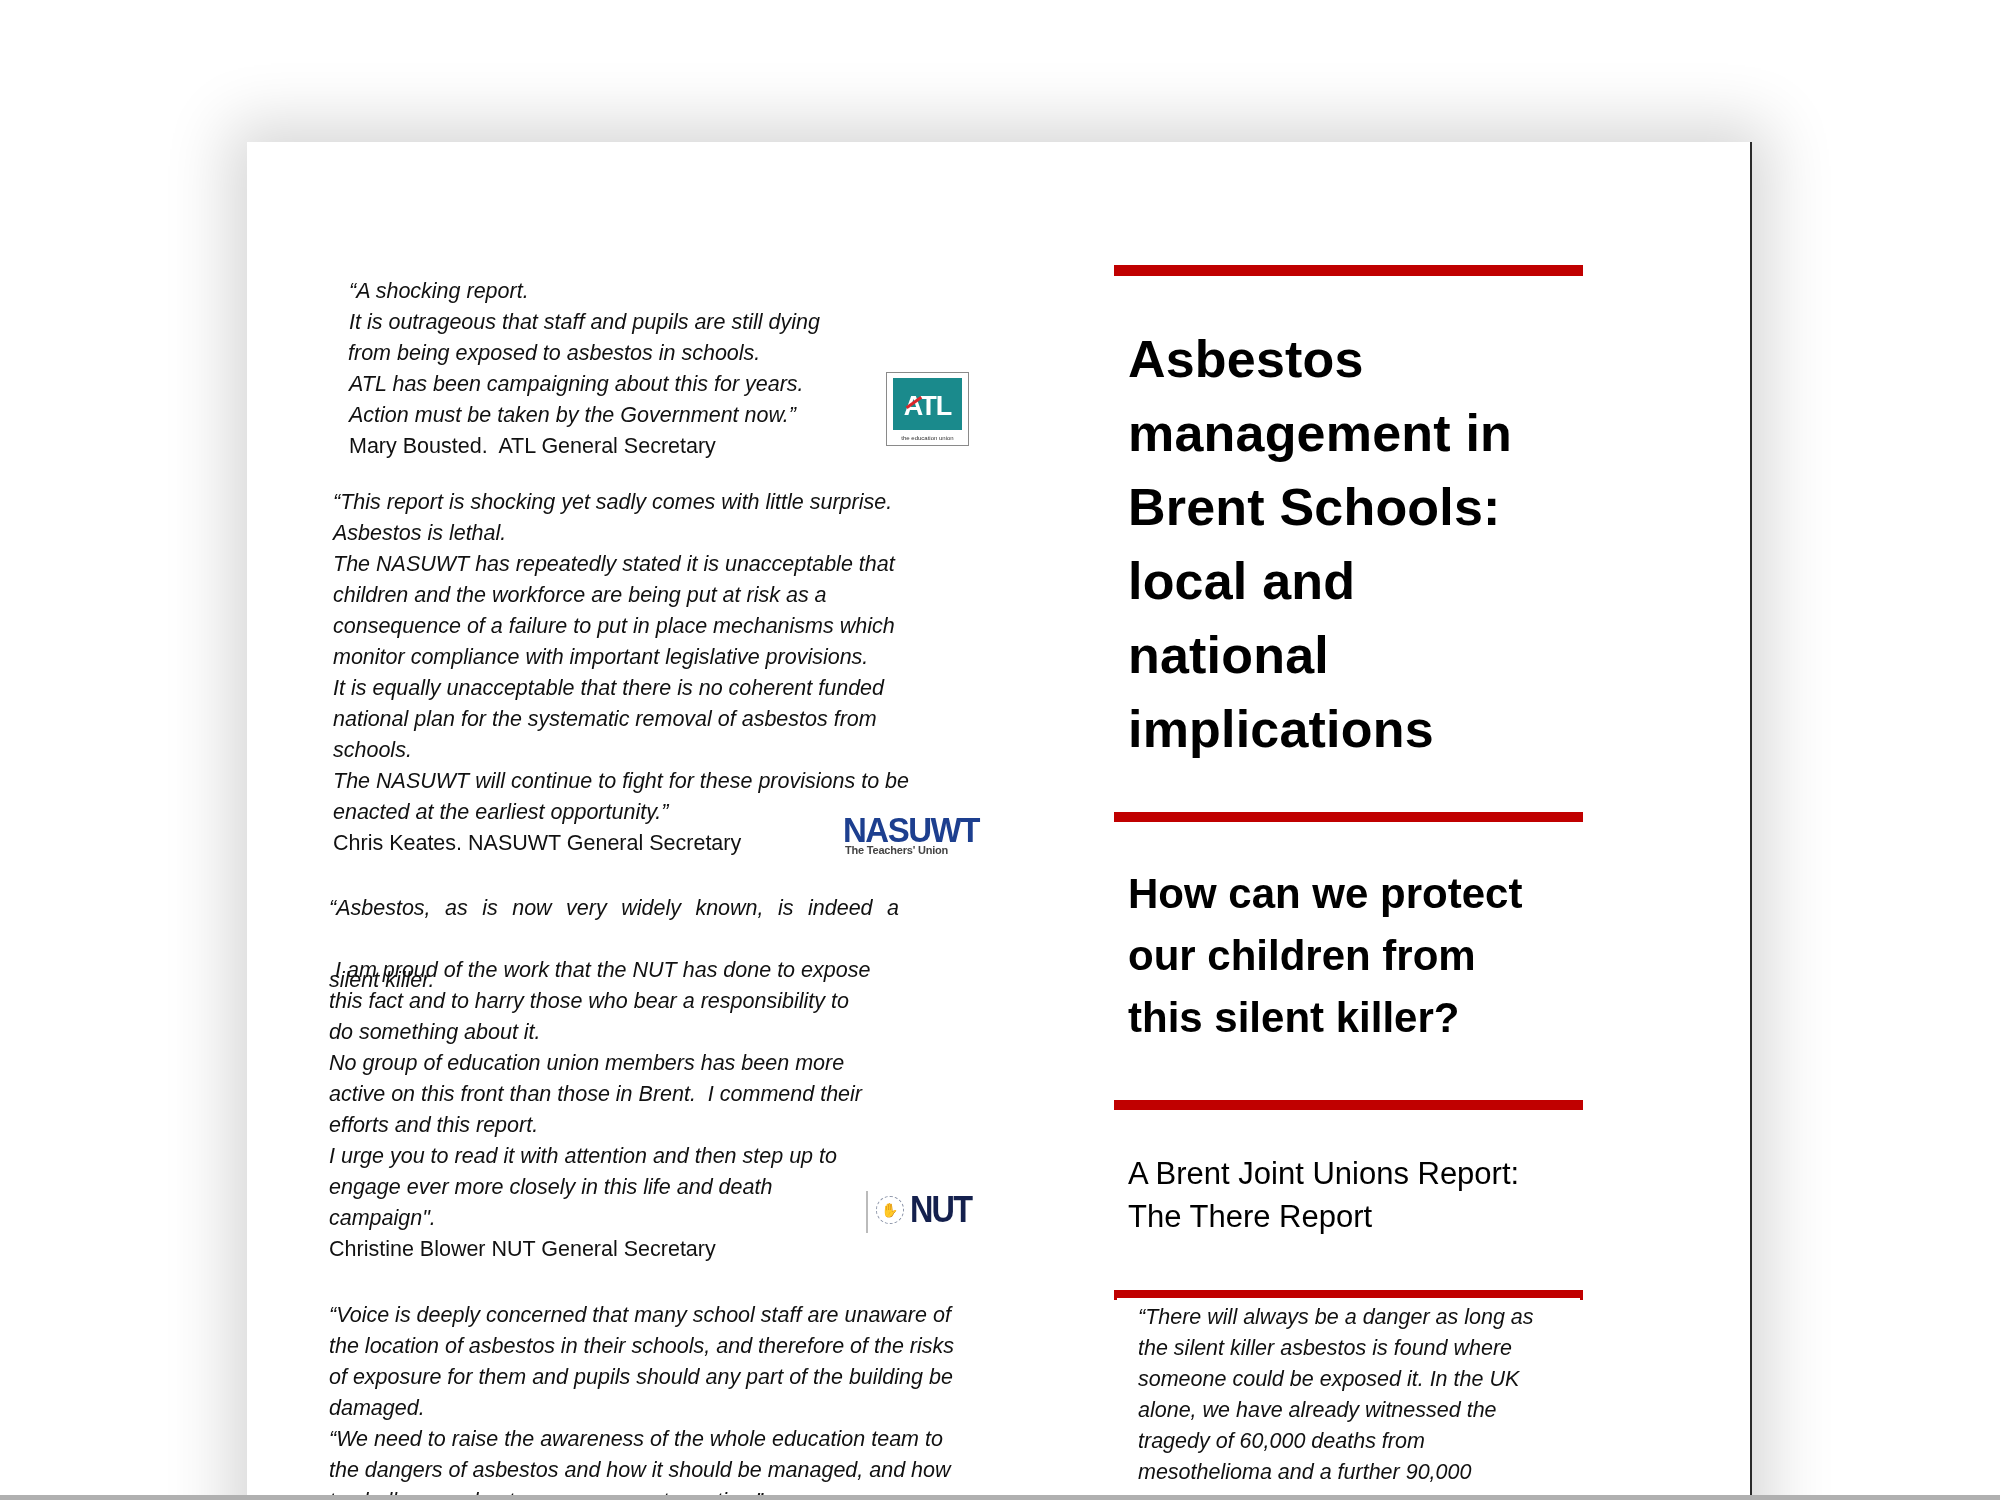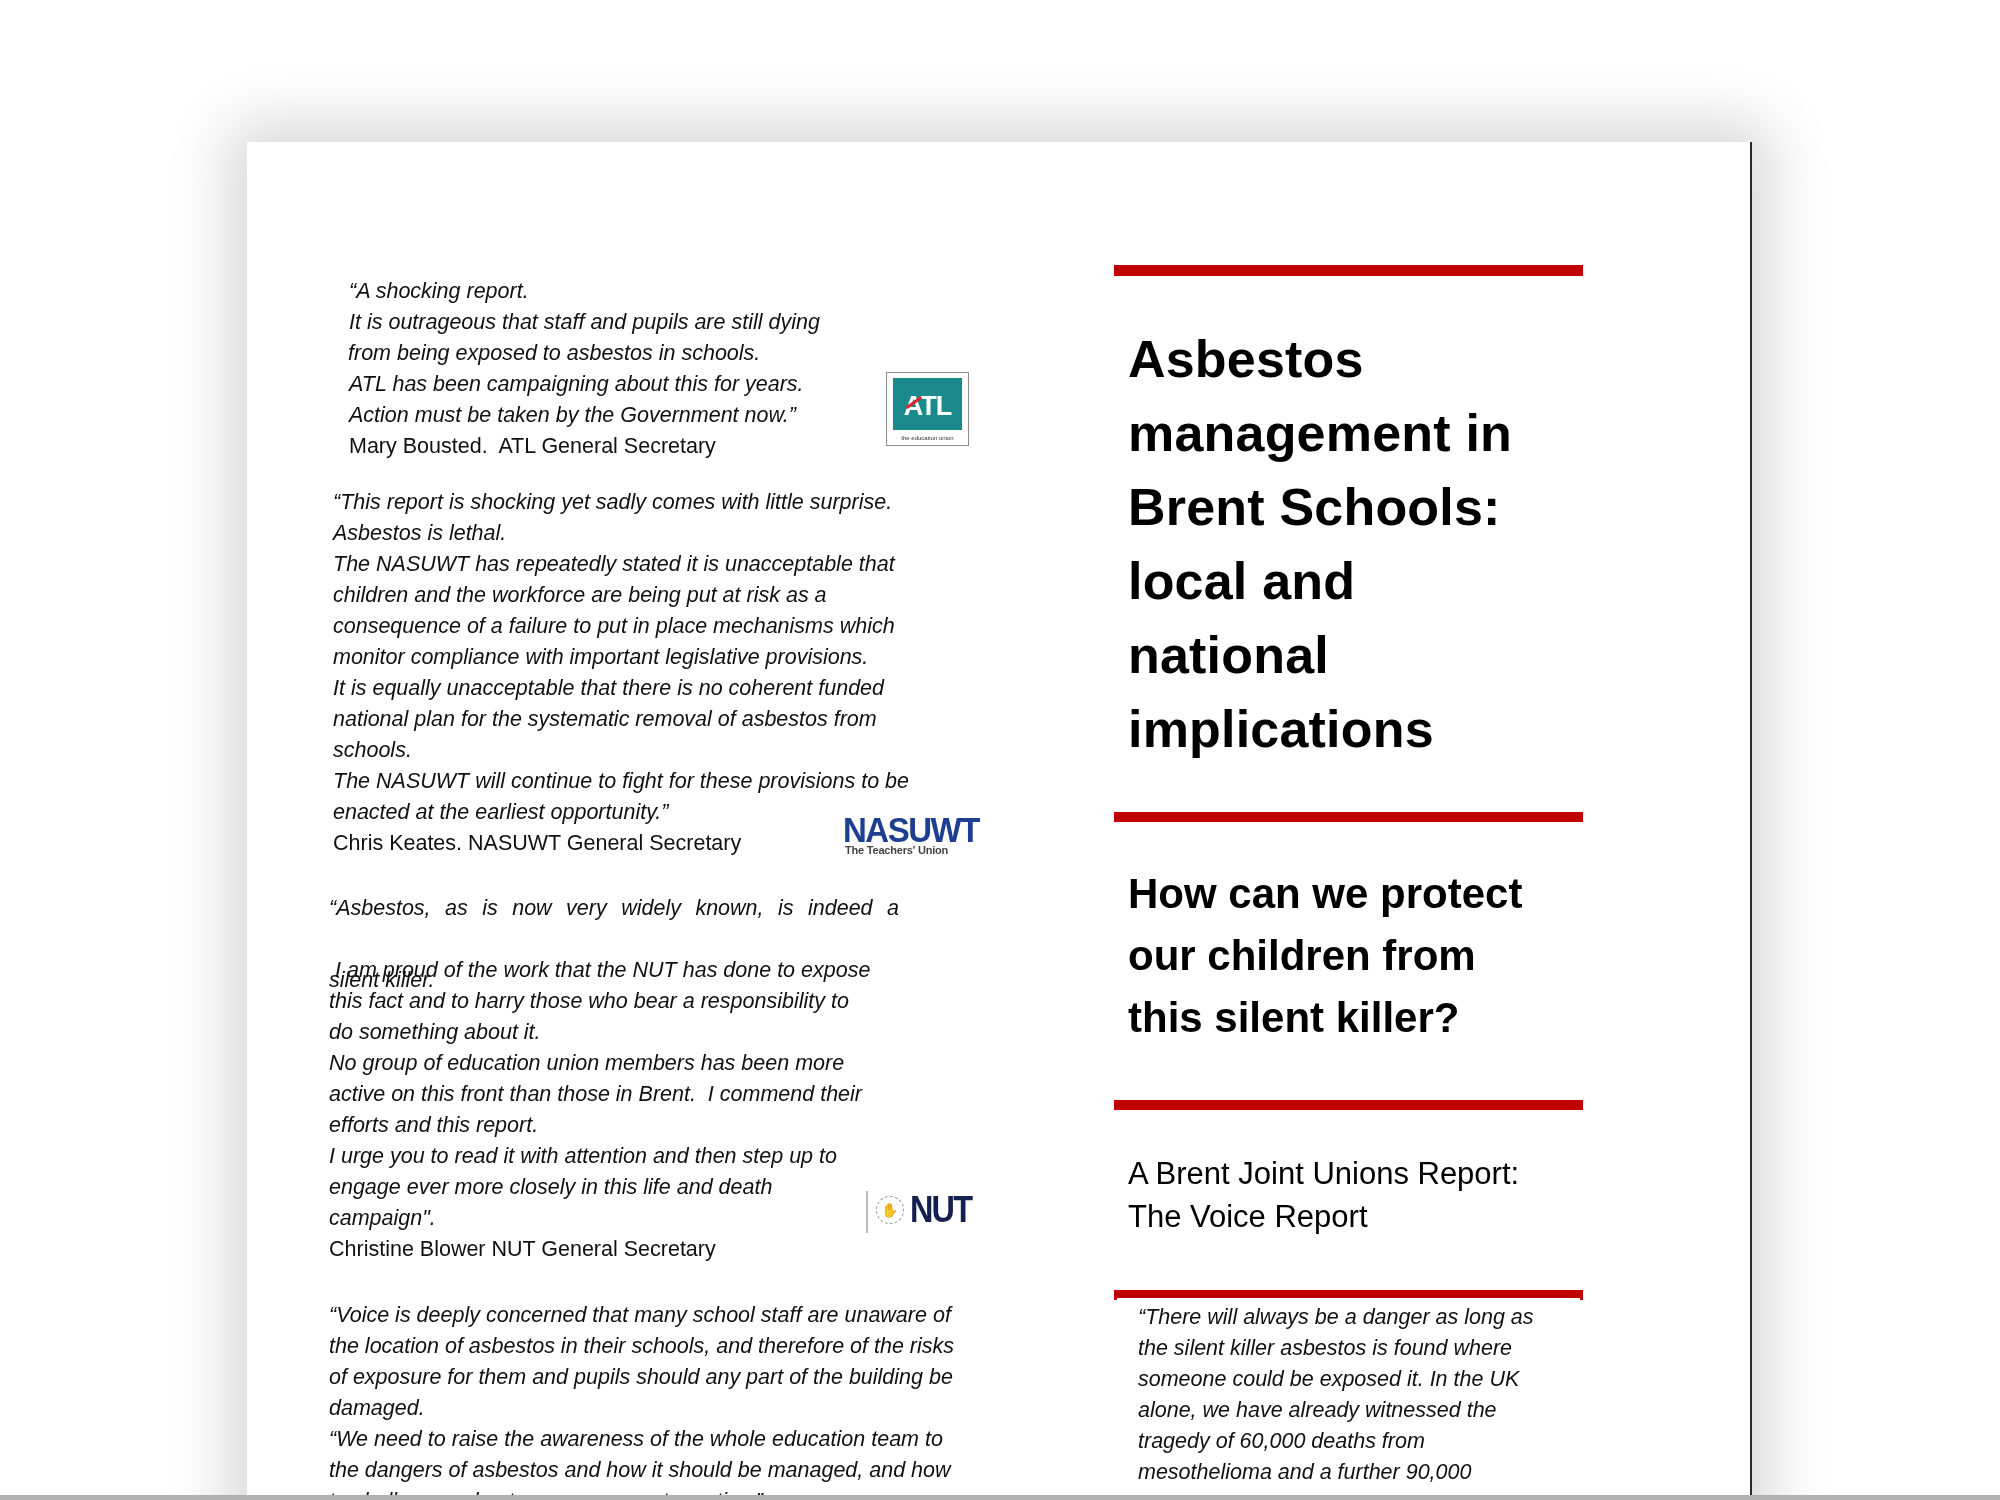--- a/index.html
+++ b/index.html
@@ -166,21 +166,21 @@
   <div>
     <div class="line sub" style="left:881px; top:728px;">How can we protect</div>
     <div class="line sub" style="left:881px; top:790px;">our children from</div>
     <div class="line sub" style="left:881px; top:852px;">this silent killer?</div>
   </div>
 
   <div class="red-bar" style="left:867px; top:958px; width:469px; height:10px;"></div>
 
   <div>
     <div class="line report" style="left:881px; top:1014px;">A Brent Joint Unions Report:</div>
-    <div class="line report" style="left:881px; top:1057px;">The Voice Report</div>
+    <div class="line report" style="left:881px; top:1057px;">The There Report</div>
   </div>
 
   <div class="quote-box" style="left:867px; top:1148px; width:469px; height:10px;"></div>
 
   <div>
     <div class="line q" style="left:891px; top:1163px;">“There will always be a danger as long as</div>
     <div class="line q" style="left:891px; top:1194px;">the silent killer asbestos is found where</div>
     <div class="line q" style="left:891px; top:1225px;">someone could be exposed it. In the UK</div>
     <div class="line q" style="left:891px; top:1256px;">alone, we have already witnessed the</div>
     <div class="line q" style="left:891px; top:1287px;">tragedy of 60,000 deaths from</div>

